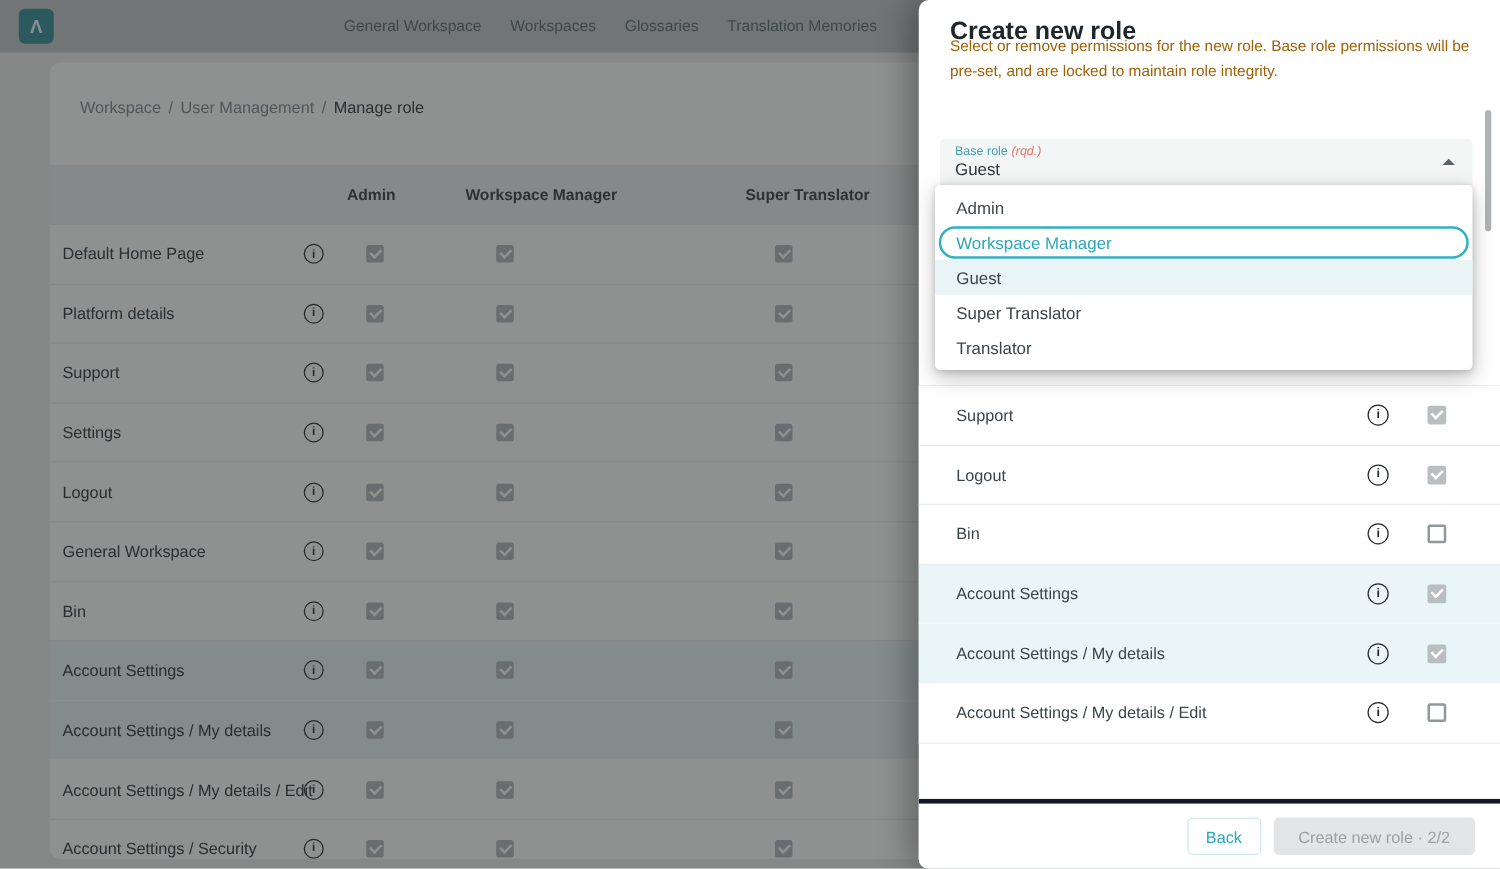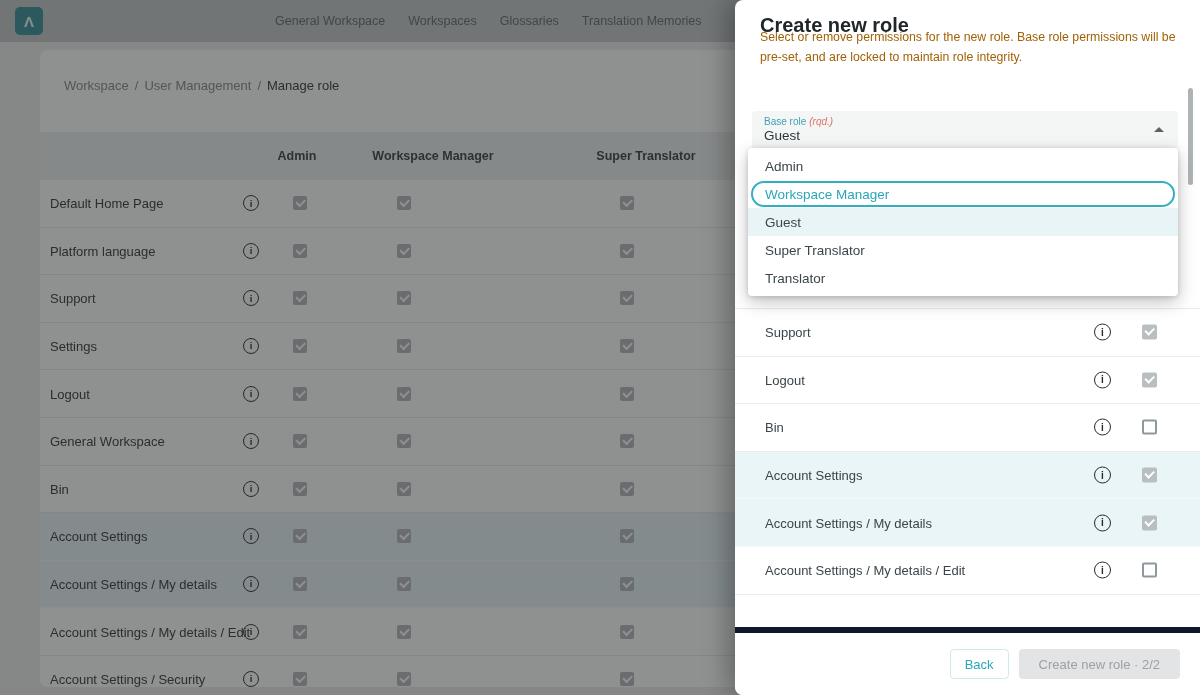--- a/index.html
+++ b/index.html
@@ -77,22 +77,22 @@
   .opt.focused::before{content:"";position:absolute;inset:1px 3px;border:2px solid #32b0c2;border-radius:14px}
 
   .perm-list{position:absolute;left:0;top:308px;width:465px;border-top:1px solid #e9eced}
   .prow{position:relative;height:47.6px;border-bottom:1px solid #e9eced;background:#fff}
   .prow.hl{background:var(--highlight);border-bottom-color:#f3fafb}
   .plabel{position:absolute;left:30px;top:50%;transform:translateY(-50%);font-size:13px;color:#3b454a;white-space:nowrap}
   .prow .info{left:359;left:359px;width:17px;height:17px;border-color:#26292b}
   .prow .info::after{color:#26292b;font-size:10px}
   .prow .cb{left:407px;width:15px;height:15px}
 
-  .panel-footer{position:absolute;left:0;bottom:0;width:465px;height:68px;background:#fff;
-                border-top:6px solid #0f172a;display:flex;align-items:center;justify-content:flex-end;
+  .panel-footer{position:absolute;left:0;bottom:0;width:465px;height:56px;background:#fff;
+                border-top:4px solid #0f172a;display:flex;align-items:center;justify-content:flex-end;
                 gap:10px;padding-right:20px;border-radius:0 0 0 8px}
   .btn-back{height:30px;padding:0 14px;background:#fff;border:1px solid #cfe9ee;border-radius:4px;
             color:var(--accent);font-size:13px;font-family:inherit;cursor:pointer}
   .btn-create{height:30px;padding:0 20px;background:#e3e4e5;border:none;border-radius:4px;
               color:#9ba1a4;font-size:13px;font-family:inherit}
   .scroll-thumb{position:absolute;right:7px;top:88px;width:5px;height:97px;border-radius:3px;
                 background:#aeb3b6;cursor:grab}
 </style>
 </head>
 <body>
@@ -127,21 +127,21 @@
         </div>
       <div id="tbody">
           <div class="trow">
             <span class="rlabel">Default Home Page</span>
             <span class="info" style="left: 203px;"></span>
             <span class="cb checked" style="left: 253px;"></span>
             <span class="cb checked" style="left: 357px;"></span>
             <span class="cb checked" style="left: 580px;"></span>
           </div>
           <div class="trow">
-            <span class="rlabel">Platform language</span>
+            <span class="rlabel">Platform details</span>
             <span class="info" style="left: 203px;"></span>
             <span class="cb checked" style="left: 253px;"></span>
             <span class="cb checked" style="left: 357px;"></span>
             <span class="cb checked" style="left: 580px;"></span>
           </div>
           <div class="trow">
             <span class="rlabel">Support</span>
             <span class="info" style="left: 203px;"></span>
             <span class="cb checked" style="left: 253px;"></span>
             <span class="cb checked" style="left: 357px;"></span>

